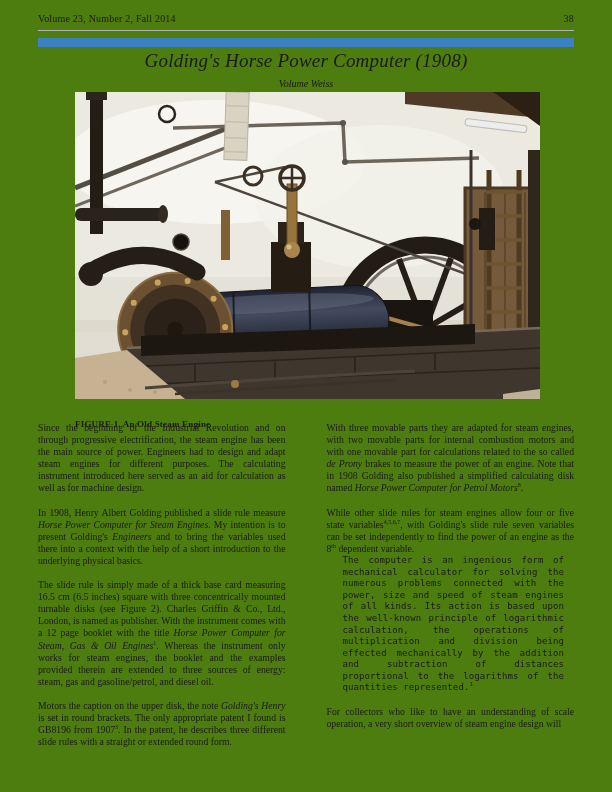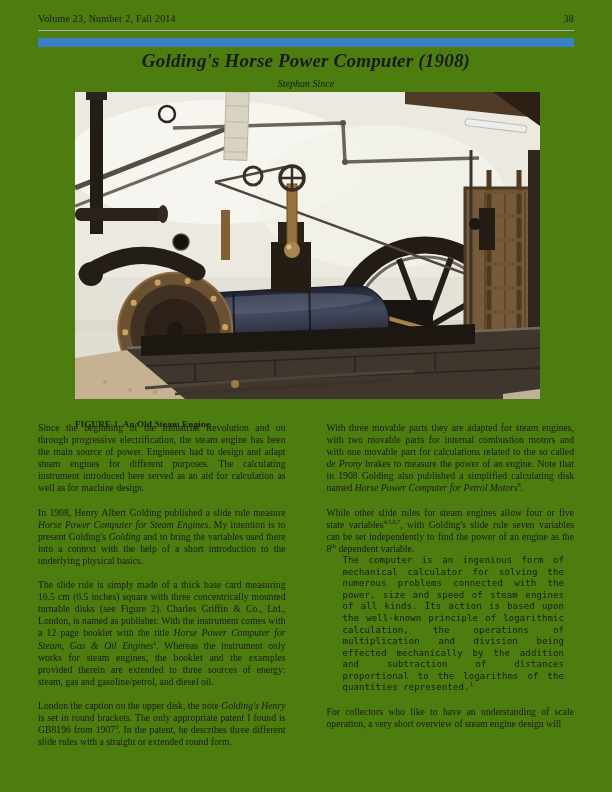--- a/index.html
+++ b/index.html
@@ -11,21 +11,21 @@
   }
   header {
     position:absolute; top:13px; left:38px; right:38px;
     display:flex; justify-content:space-between;
     font-size:10px; letter-spacing:.2px;
   }
   .header-rule { position:absolute; top:30px; left:38px; right:38px; border-top:1px solid #b3b3b3; }
   .accent-bar { position:absolute; top:38px; left:38px; right:38px; height:9px; }
   h1.article-title {
     position:absolute; top:50px; left:0; width:100%; text-align:center;
-    font-size:19px; font-weight:bold; font-style:italic; letter-spacing:.2px;
+    font-size:19px; font-weight:normal; font-style:italic; letter-spacing:.2px;
   }
   .author { position:absolute; top:78px; left:0; width:100%; text-align:center; font-style:italic; font-size:10px; }
   figure { position:absolute; top:92px; left:75px; width:465px; }
   figure svg { display:block; width:465px; height:307px; }
   figcaption {
     margin-top:20px; text-align:left;
     font-family:Liberation Serif, serif; font-size:9px; font-weight:bold; letter-spacing:.2px;
   }
   .columns { position:absolute; top:422px; left:38px; width:536px; display:flex; gap:41px; }
   .col { flex:1 1 0; font-size:9.7px; line-height:12.1px; text-align:justify; }
@@ -47,21 +47,21 @@
 <div class="page">
 
   <header>
     <span>Volume 23, Number 2, Fall 2014</span>
     <span>38</span>
   </header>
   <div class="header-rule"></div>
   <div class="accent-bar" style="background: rgb(59, 128, 195);"></div>
 
   <h1 class="article-title">Golding's Horse Power Computer (1908)</h1>
-  <div class="author">Stephan Since</div>
+  <div class="author">Volume Weiss</div>
 
   <figure>
     <svg viewBox="0 0 465 307" role="img" aria-label="Color photograph of an old horizontal steam engine with a large dark flywheel, brass fittings, pipework and a masonry base inside a whitewashed engine room">
       <defs>
         <linearGradient id="boilerGrad" x1="0" y1="0" x2="0" y2="1">
           <stop offset="0" stop-color="#1f2330"></stop>
           <stop offset="0.35" stop-color="#434a5e"></stop>
           <stop offset="0.7" stop-color="#262b38"></stop>
           <stop offset="1" stop-color="#12151d"></stop>
         </linearGradient>
@@ -192,23 +192,23 @@
       <path d="M70,296 Q200,286 340,279" fill="none" stroke="#4c443a" stroke-width="3"></path>
       <path d="M100,302 Q220,294 320,288" fill="none" stroke="#3a332b" stroke-width="2.5"></path>
       <circle cx="160" cy="292" r="4" fill="#9c7b46"></circle>
     </svg>
     <figcaption>FIGURE 1. An Old Steam Engine</figcaption>
   </figure>
 
   <main class="columns">
     <div class="col">
       <p><span>Since the beginning of the Industrial Revolution and on through progressive electrification, the steam engine has been the main source of power. Engineers had to design and adapt steam engines for different purposes. The calculating instrument introduced here served as an aid for calculation as well as for machine design.</span></p>
-      <p><span>In 1908, Henry Albert Golding published a slide rule measure </span><em>Horse Power Computer for Steam Engines</em><span>. My intention is to present Golding's </span><em>Golding</em><span> and to bring the variables used there into a context with the help of a short introduction to the underlying physical basics.</span></p>
+      <p><span>In 1908, Henry Albert Golding published a slide rule measure </span><em>Horse Power Computer for Steam Engines</em><span>. My intention is to present Golding's </span><em>Engineers</em><span> and to bring the variables used there into a context with the help of a short introduction to the underlying physical basics.</span></p>
       <p><span>The slide rule is simply made of a thick base card measuring 16.5 cm (6.5 inches) square with three concentrically mounted turnable disks (see Figure 2). Charles Griffin &amp; Co., Ltd., London, is named as publisher. With the instrument comes with a 12 page booklet with the title </span><em>Horse Power Computer for Steam, Gas &amp; Oil Engines</em><sup>1</sup><span>. Whereas the instrument only works for steam engines, the booklet and the examples provided therein are extended to three sources of energy: steam, gas and gasoline/petrol, and diesel oil.</span></p>
-      <p><span>London the caption on the upper disk, the note </span><em>Golding's Henry</em><span> is set in round brackets. The only appropriate patent I found is GB8196 from 1907</span><sup>3</sup><span>. In the patent, he describes three different slide rules with a straight or extended round form.</span></p>
+      <p><span>Motors the caption on the upper disk, the note </span><em>Golding's Henry</em><span> is set in round brackets. The only appropriate patent I found is GB8196 from 1907</span><sup>3</sup><span>. In the patent, he describes three different slide rules with a straight or extended round form.</span></p>
     </div>
     <div class="col">
       <p><span>With three movable parts they are adapted for steam engines, with two movable parts for internal combustion motors and with one movable part for calculations related to the so called </span><em>de Prony</em><span> brakes to measure the power of an engine. Note that in 1908 Golding also published a simplified calculating disk named </span><em>Horse Power Computer for Petrol Motors</em><sup>8</sup><span>.</span></p>
       <p class="no-gap"><span>While other slide rules for steam engines allow four or five state variables</span><sup>4,5,6,7</sup><span>, with Golding's slide rule seven variables can be set independently to find the power of an engine as the 8</span><sup>th</sup><span> dependent variable.</span></p>
       <blockquote class="mono"><span>The computer is an ingenious form of mechanical calculator for solving the numerous problems connected with the power, size and speed of steam engines of all kinds. Its action is based upon the well-known principle of logarithmic calculation, the operations of multiplication and division being effected mechanically by the addition and subtraction of distances proportional to the logarithms of the quantities represented.</span><sup>1</sup></blockquote>
       <p><span>For collectors who like to have an understanding of scale operation, a very short overview of steam engine design will</span></p>
     </div>
   </main>
 
 </div>

